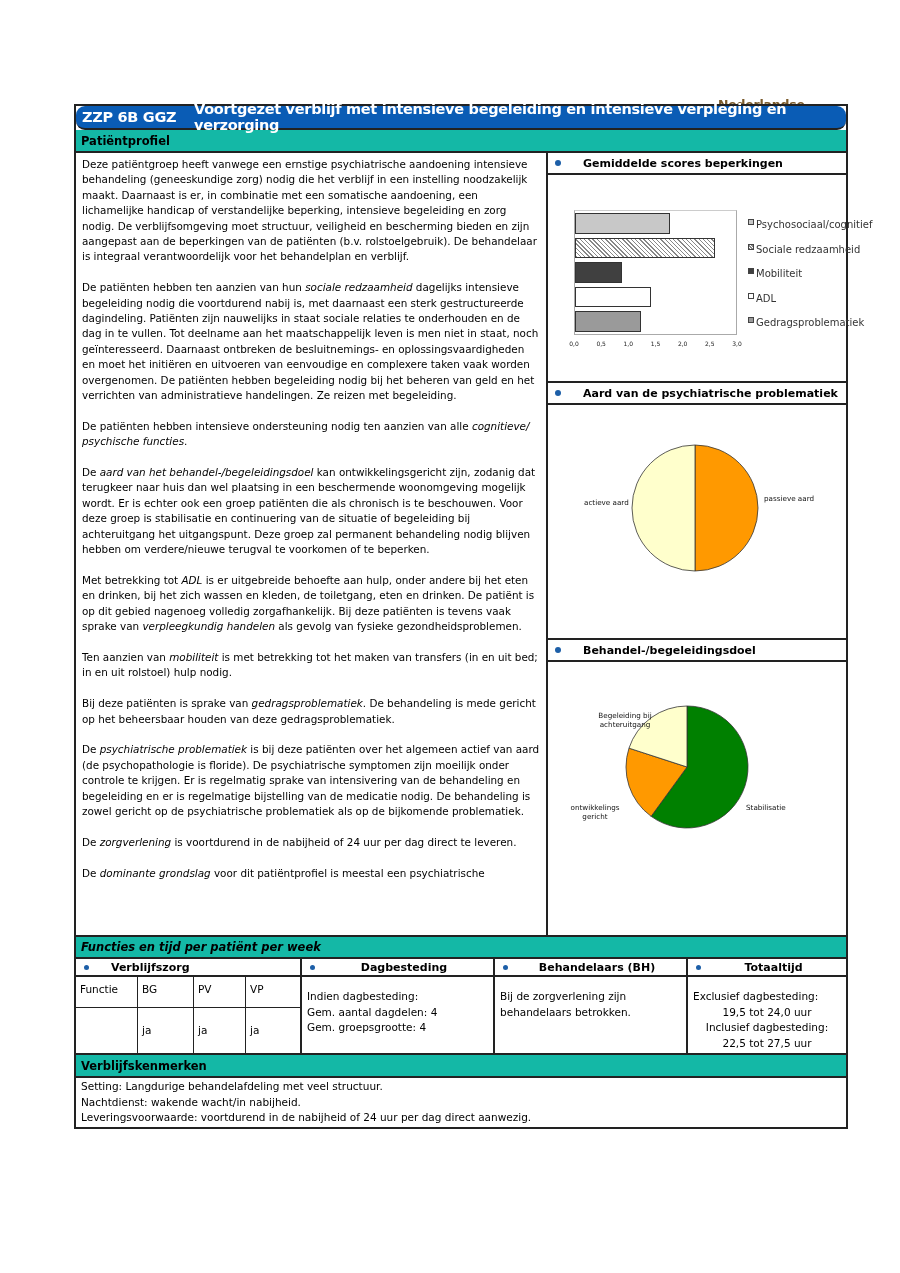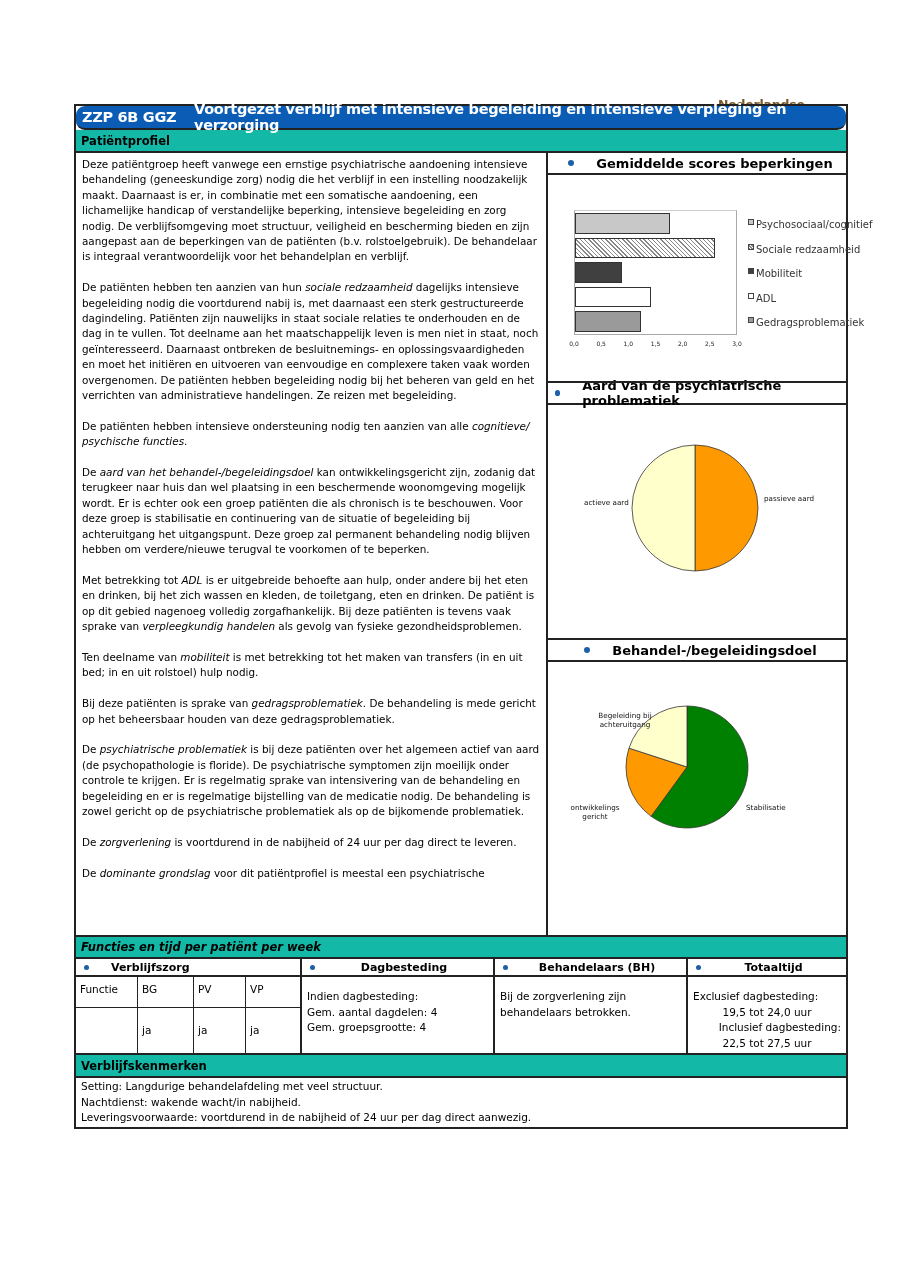--- a/index.html
+++ b/index.html
@@ -38,21 +38,21 @@
     font-size: 10.4px; line-height: 15.4px; height: 782px; overflow: hidden;
   }
   .profile-text p { margin-bottom: 15.4px; }
   .profile-text p:last-child { margin-bottom: 0; }
   .profile-text p.gap { margin-top: 6px; }
   .profile-text em { font-style: italic; }
 
   .charts { flex: 1; display: flex; flex-direction: column; }
   .chart-head {
     height: 22px; border-bottom: 2px solid #222; display: flex; align-items: center;
-    font-weight: bold; font-size: 13px; justify-content: center;
+    font-weight: bold; font-size: 11px;
   }
   .chart-head .dot { width: 6px; height: 6px; border-radius: 50%; background: #1d5fa8; margin-left: 7px; margin-right: 22px; }
   .chart-body { position: relative; border-bottom: 2px solid #222; }
   .chart-body.last { border-bottom: none; }
 
   .bar-area { position: absolute; left: 26px; top: 35px; width: 163px; height: 125px; border: 1px solid #aaa; border-top: 1px solid #ccc; }
   .bar { position: absolute; left: 0; height: 20px; border: 1px solid #333; }
   .bar-ticks { position: absolute; left: 26px; top: 165px; width: 163px; height: 10px; }
   .bar-ticks span { position: absolute; font-size: 6px; transform: translateX(-50%); color: #222; }
   .bar-legend { position: absolute; left: 200px; top: 44px; }
@@ -94,21 +94,21 @@
 
   <div class="section-header">Patiëntprofiel</div>
 
   <div class="profile">
     <div class="profile-text" id="profile-text">
         <p><span>Deze patiëntgroep heeft vanwege een ernstige psychiatrische aandoening intensieve behandeling (geneeskundige zorg) nodig die het verblijf in een instelling noodzakelijk maakt. Daarnaast is er, in combinatie met een somatische aandoening, een lichamelijke handicap of verstandelijke beperking, intensieve begeleiding en zorg nodig. De verblijfsomgeving moet structuur, veiligheid en bescherming bieden en zijn aangepast aan de beperkingen van de patiënten (b.v. rolstoelgebruik). De behandelaar is integraal verantwoordelijk voor het behandelplan en verblijf.</span></p>
         <p><span>De patiënten hebben ten aanzien van hun </span><em>sociale redzaamheid</em><span> dagelijks intensieve begeleiding nodig die voortdurend nabij is, met daarnaast een sterk gestructureerde dagindeling. Patiënten zijn nauwelijks in staat sociale relaties te onderhouden en de dag in te vullen. Tot deelname aan het maatschappelijk leven is men niet in staat, noch geïnteresseerd. Daarnaast ontbreken de besluitnemings- en oplossingsvaardigheden en moet het initiëren en uitvoeren van eenvoudige en complexere taken vaak worden overgenomen. De patiënten hebben begeleiding nodig bij het beheren van geld en het verrichten van administratieve handelingen. Ze reizen met begeleiding.</span></p>
         <p><span>De patiënten hebben intensieve ondersteuning nodig ten aanzien van alle </span><em>cognitieve/ psychische functies</em><span>.</span></p>
         <p><span>De </span><em>aard van het behandel-/begeleidingsdoel</em><span> kan ontwikkelingsgericht zijn, zodanig dat terugkeer naar huis dan wel plaatsing in een beschermende woonomgeving mogelijk wordt. Er is echter ook een groep patiënten die als chronisch is te beschouwen. Voor deze groep is stabilisatie en continuering van de situatie of begeleiding bij achteruitgang het uitgangspunt. Deze groep zal permanent behandeling nodig blijven hebben om verdere/nieuwe terugval te voorkomen of te beperken.</span></p>
         <p><span>Met betrekking tot </span><em>ADL</em><span> is er uitgebreide behoefte aan hulp, onder andere bij het eten en drinken, bij het zich wassen en kleden, de toiletgang, eten en drinken. De patiënt is op dit gebied nagenoeg volledig zorgafhankelijk. Bij deze patiënten is tevens vaak sprake van </span><em>verpleegkundig handelen</em><span> als gevolg van fysieke gezondheidsproblemen.</span></p>
-        <p><span>Ten deelname van </span><em>mobiliteit</em><span> is met betrekking tot het maken van transfers (in en uit bed; in en uit rolstoel) hulp nodig.</span></p>
+        <p><span>Ten aanzien van </span><em>mobiliteit</em><span> is met betrekking tot het maken van transfers (in en uit bed; in en uit rolstoel) hulp nodig.</span></p>
         <p><span>Bij deze patiënten is sprake van </span><em>gedragsproblematiek</em><span>. De behandeling is mede gericht op het beheersbaar houden van deze gedragsproblematiek.</span></p>
         <p><span>De </span><em>psychiatrische problematiek</em><span> is bij deze patiënten over het algemeen actief van aard (de psychopathologie is floride). De psychiatrische symptomen zijn moeilijk onder controle te krijgen. Er is regelmatig sprake van intensivering van de behandeling en begeleiding en er is regelmatige bijstelling van de medicatie nodig. De behandeling is zowel gericht op de psychiatrische problematiek als op de bijkomende problematiek.</span></p>
         <p><span>De </span><em>zorgverlening</em><span> is voortdurend in de nabijheid of 24 uur per dag direct te leveren.</span></p>
         <p class="gap"><span>De </span><em>dominante grondslag</em><span> voor dit patiëntprofiel is meestal een psychiatrische</span></p>
       </div>
 
     <div class="charts">
 
       <div class="chart-head">
         <span class="dot"></span>
@@ -226,21 +226,21 @@
       </div>
     </div>
     <div class="col" style="flex:1;">
       <div class="col-head">
         <span class="dot"></span>
         <span class="lbl">Totaaltijd</span>
       </div>
       <div class="col-body" style="padding-top:12px;text-align:center;">
         <div style="text-align:left;">Exclusief dagbesteding:</div>
         <div>19,5 tot 24,0 uur</div>
-        <div style="text-align:right;">Inclusief dagbesteding:</div>
+        <div style="text-align:center;">Inclusief dagbesteding:</div>
         <div>22,5 tot 27,5 uur</div>
       </div>
     </div>
   </div>
 
   <div class="section-header kenmerken-head">Verblijfskenmerken</div>
   <div class="kenmerken">
     <div>Setting: Langdurige behandelafdeling met veel structuur.</div>
     <div>Nachtdienst: wakende wacht/in nabijheid.</div>
     <div>Leveringsvoorwaarde: voortdurend in de nabijheid of 24 uur per dag direct aanwezig.</div>

